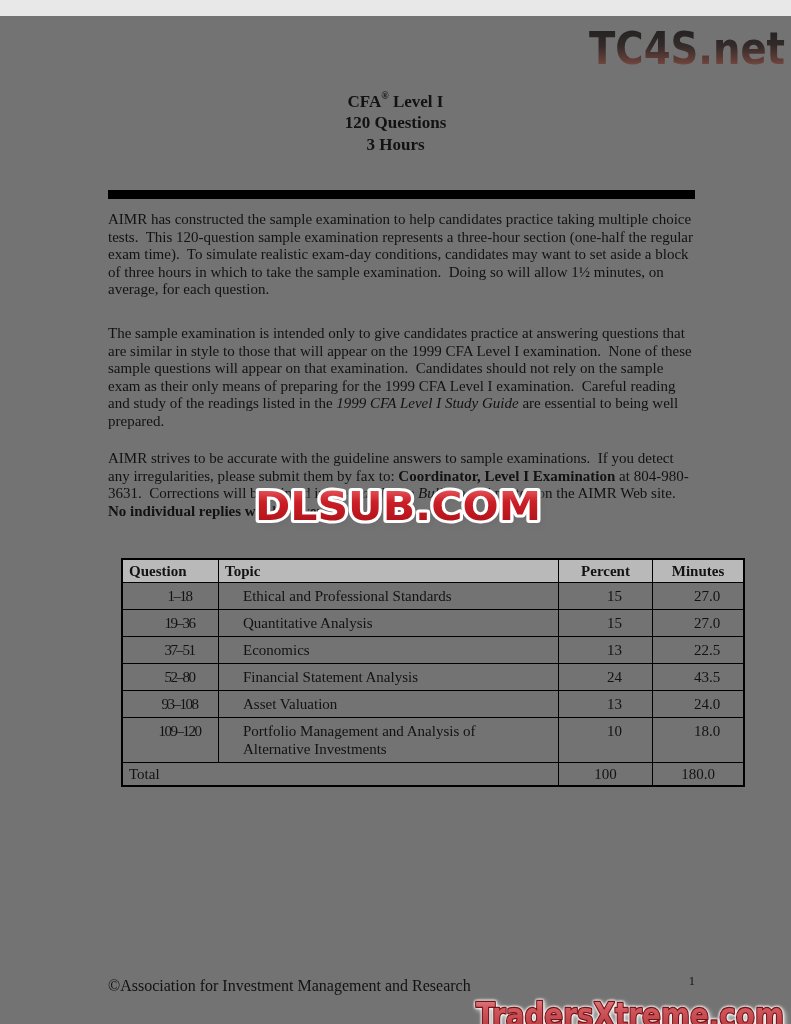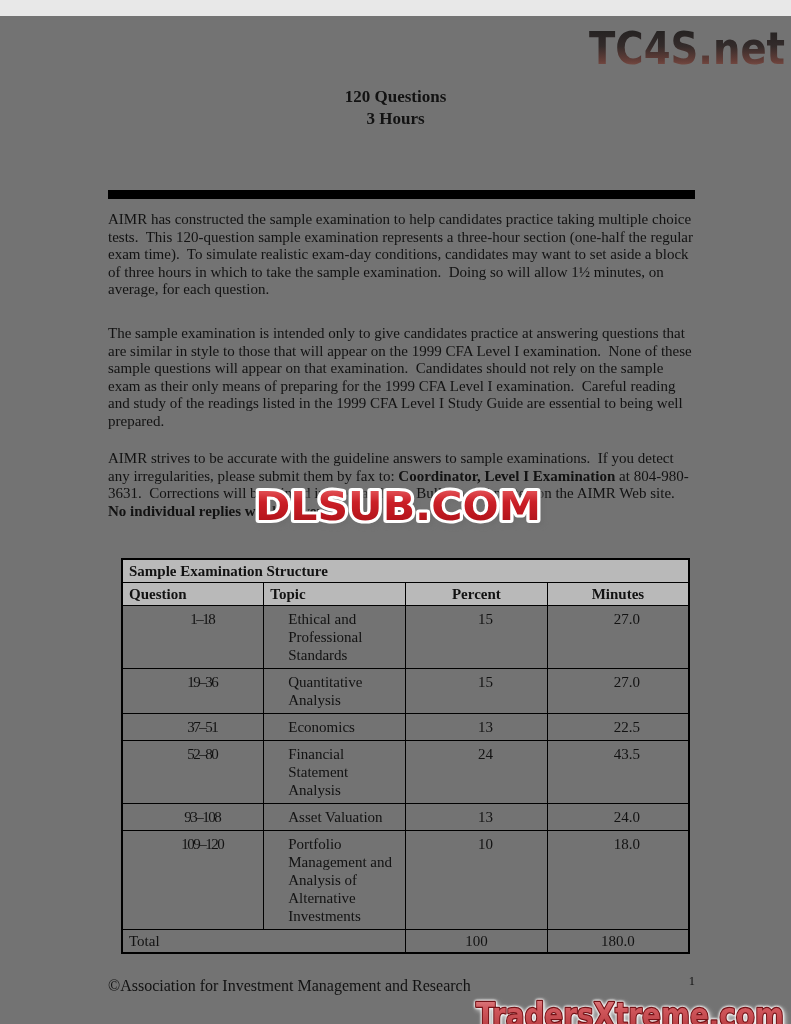--- a/index.html
+++ b/index.html
@@ -22,21 +22,21 @@
   
   .rule{position:absolute;left:108px;top:174px;width:587px;height:9px;background:#000;}
 
   
   .para{
     position:absolute;left:108px;width:589px;
     font-size:15px;line-height:17.6px;white-space:pre-wrap;
   }
   .p1{top:195px;} .p2{top:309px;} .p3{top:434px;}
   .run-bold{font-weight:700;}
-  .run-italic{}
+  .run-italic{font-style:italic;}
 
   
   .dlsub-wrap{position:absolute;left:246px;top:460px;width:304px;height:58px;z-index:5;
     filter:drop-shadow(3px 3px 2px rgba(110,110,110,.75));}
 
   
   .exam-table{
     position:absolute;left:121px;top:542px;width:569px;
     border-collapse:collapse;font-size:15px;table-layout:fixed;
   }
@@ -77,20 +77,21 @@
           <stop offset="45%" stop-color="#332b2a"></stop>
           <stop offset="75%" stop-color="#663f39"></stop>
           <stop offset="100%" stop-color="#96655a"></stop>
         </linearGradient>
       </defs>
       <text class="wmtext" x="103" y="44" text-anchor="middle" font-size="44" textLength="196" lengthAdjust="spacingAndGlyphs" fill="url(#gradTC)">TC4S.net</text>
     </svg>
   </div>
 
   <div class="title-block">
+    <div><span>CFA</span><sup>®</sup><span> Level I</span></div>
     <div>120 Questions</div>
     <div>3 Hours</div>
   </div>
 
   <div class="rule"></div>
 
   <div class="para p1"><span>AIMR has constructed the sample examination to help candidates practice taking multiple choice tests.  This 120-question sample examination represents a three-hour section (one-half the regular exam time).  To simulate realistic exam-day conditions, candidates may want to set aside a block of three hours in which to take the sample examination.  Doing so will allow 1½ minutes, on average, for each question.</span></div>
   <div class="para p2"><span>The sample examination is intended only to give candidates practice at answering questions that are similar in style to those that will appear on the 1999 CFA Level I examination.  None of these sample questions will appear on that examination.  Candidates should not rely on the sample exam as their only means of preparing for the 1999 CFA Level I examination.  Careful reading and study of the readings listed in the </span><span class="run-italic">1999 CFA Level I Study Guide</span><span> are essential to being well prepared.</span></div>
   <div class="para p3"><span>AIMR strives to be accurate with the guideline answers to sample examinations.  If you detect any irregularities, please submit them by fax to: </span><span class="run-bold">Coordinator, Level I Examination</span><span> at 804-980-3631.  Corrections will be printed in the </span><span class="run-italic">Candidate Bulletin</span><span> and posted on the AIMR Web site.  </span><span class="run-bold">No individual replies will be given.</span></div>
 
@@ -102,23 +103,20 @@
           <stop offset="40%" stop-color="#cb1f27"></stop>
           <stop offset="100%" stop-color="#a90f16"></stop>
         </linearGradient>
       </defs>
       <text class="wmtext" x="152" y="44" text-anchor="middle" font-size="39" textLength="286" lengthAdjust="spacingAndGlyphs" fill="url(#gradDL)" stroke="#ffffff" stroke-width="6" stroke-linejoin="round" style="paint-order:stroke">DLSUB.COM</text>
     </svg>
   </div>
 
   <table class="exam-table">
     <tbody>
-      <tr>
-        <td colspan="4" class="hdr-bg tbl-title-cell">Sample Examination Structure</td>
-      </tr>
       <tr>
         <td class="hdr-bg hdr-cell hdr-q col-q">Question</td>
         <td class="hdr-bg hdr-cell col-t">Topic</td>
         <td class="hdr-bg hdr-cell col-p">Percent</td>
         <td class="hdr-bg hdr-cell col-m">Minutes</td>
       </tr>
       <tr class="data-row">
         <td class="col-q qcell">1–18</td>
         <td class="col-t">Ethical and Professional Standards</td>
         <td class="col-p">15</td>

